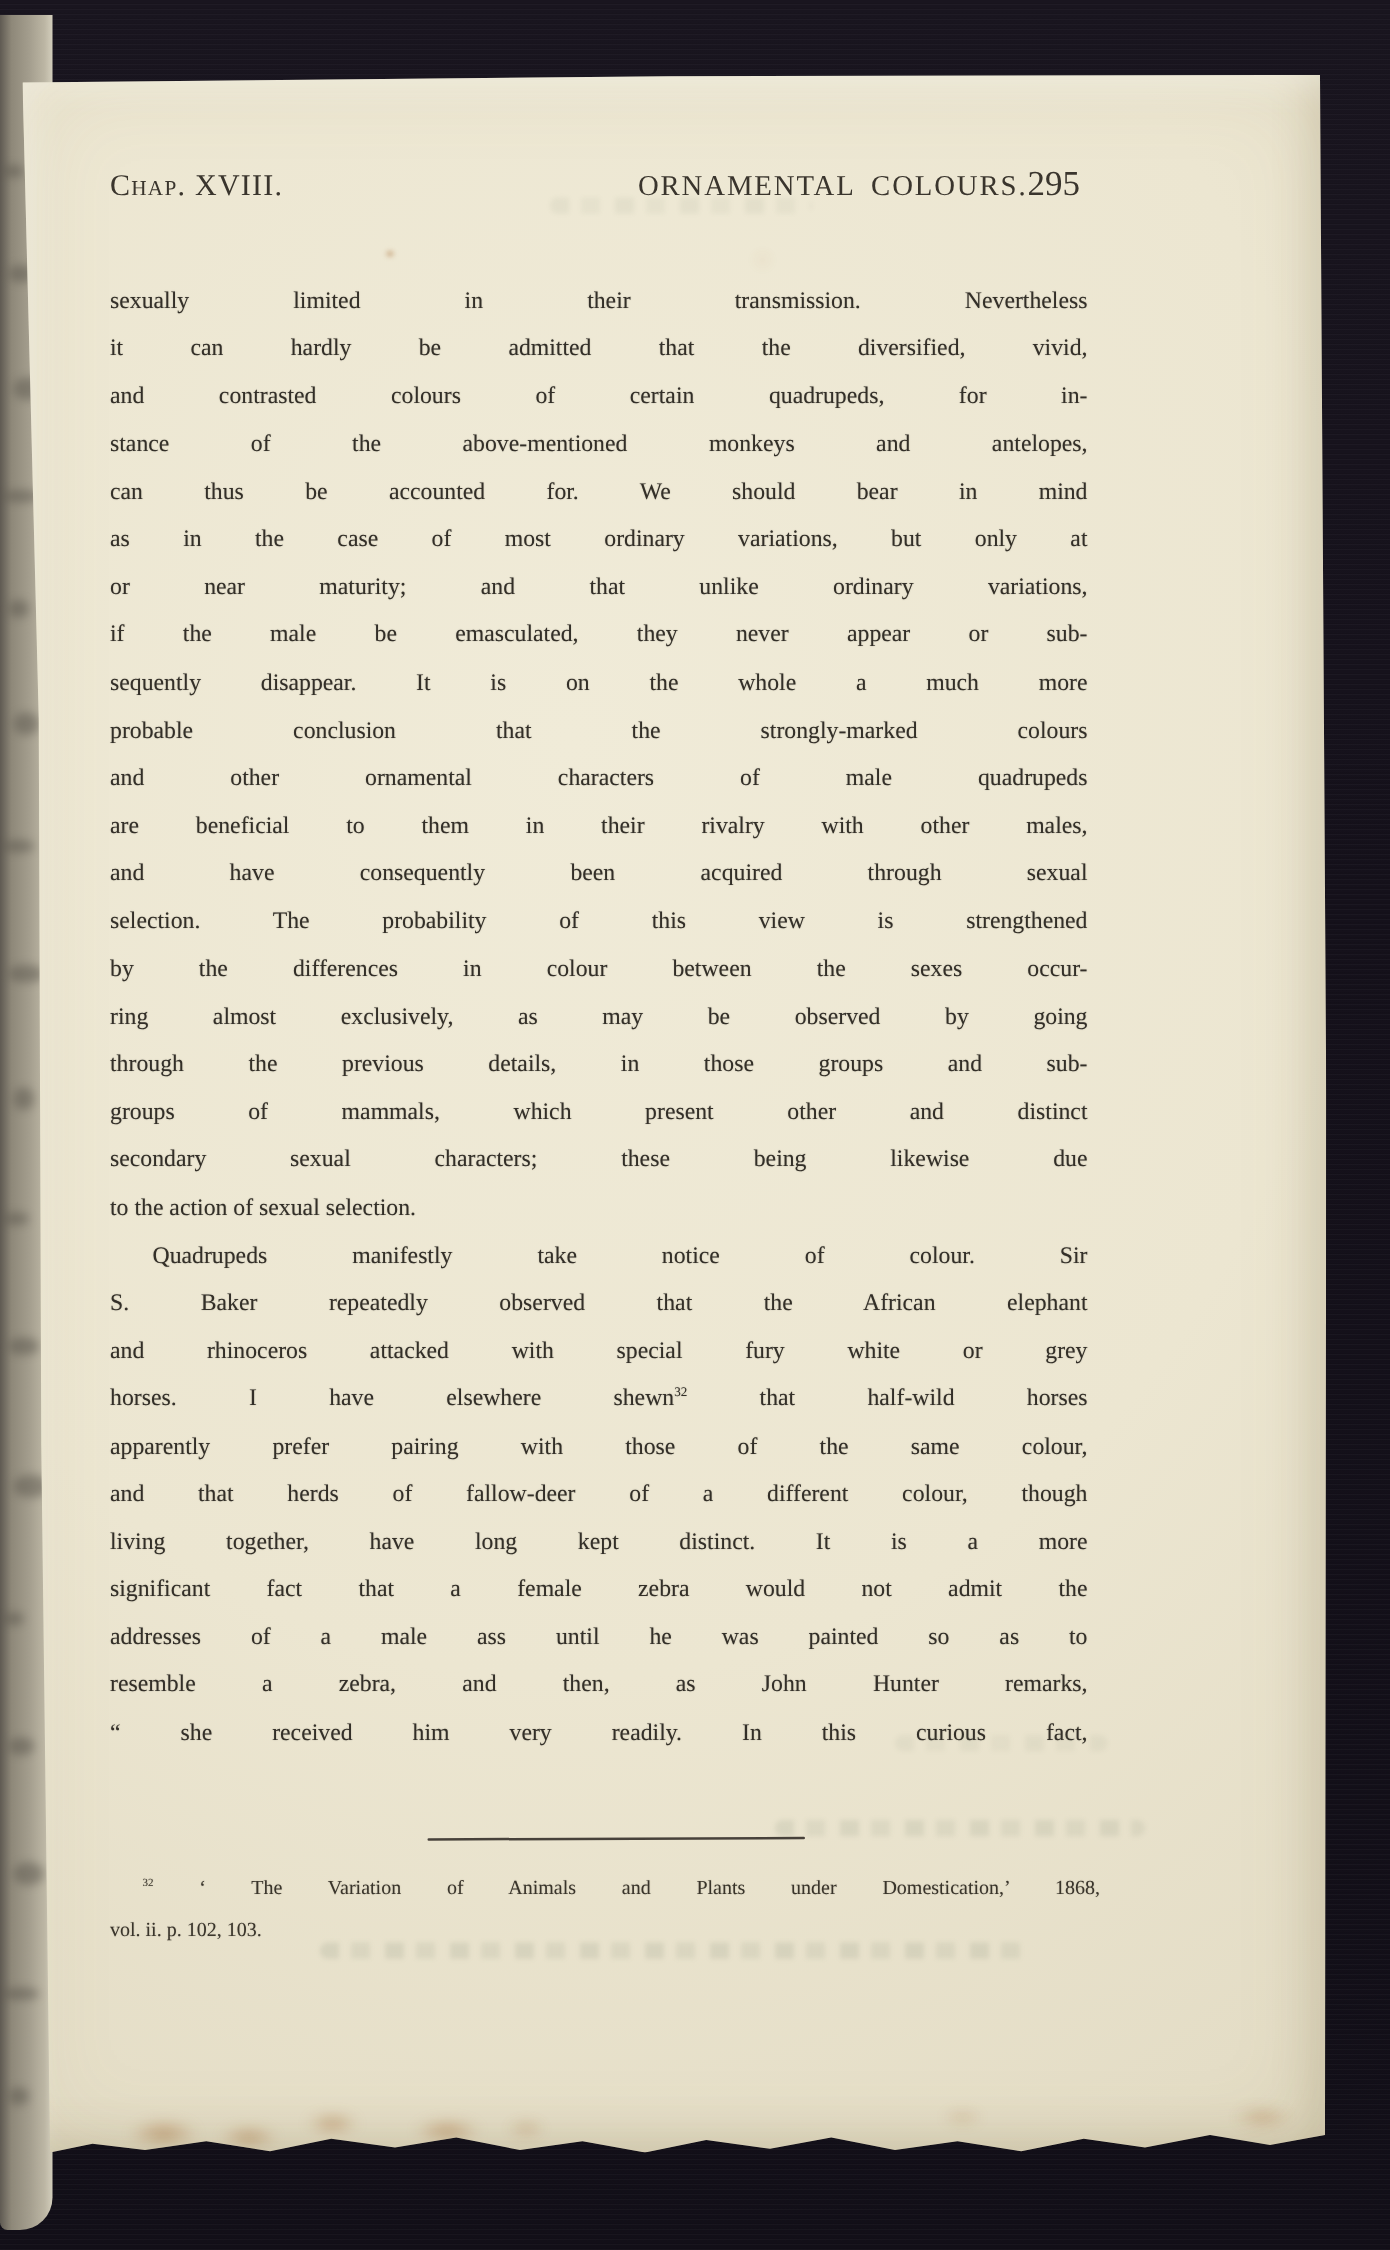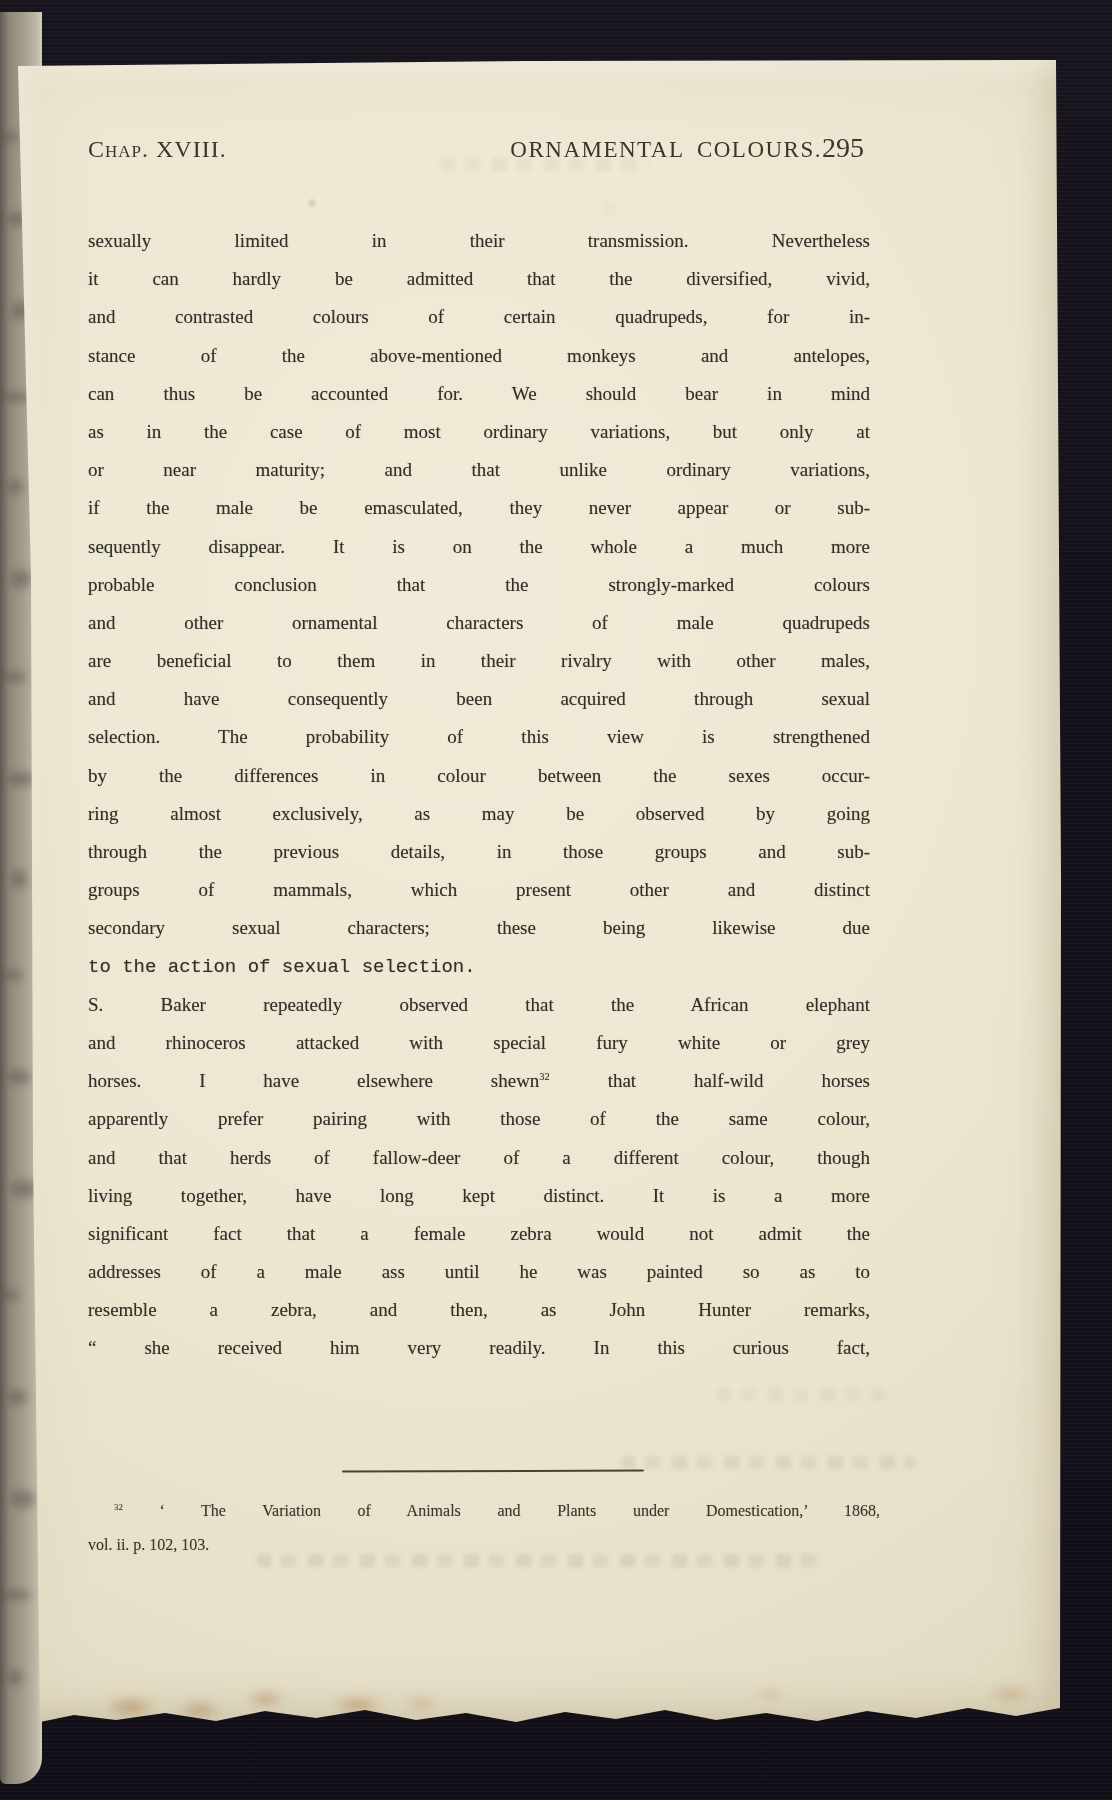--- a/index.html
+++ b/index.html
@@ -49,21 +49,21 @@
   }
   .chap{font-variant:small-caps;font-size:24px;letter-spacing:1px;white-space:nowrap;}
   .rtitle{flex:1;text-align:right;font-size:23px;letter-spacing:1.5px;word-spacing:6px;white-space:nowrap;}
   .pagenum{font-size:28px;padding-right:6px;}
   .body-text{
     position:absolute;left:72px;top:166px;width:782px;
     font-size:19px;line-height:38.2px;color:#332f28;
     text-shadow:0 0 1px rgba(51,47,40,0.38);
   }
   .ln{height:38.2px;text-align:justify;text-align-last:justify;overflow:visible;}
-  .ln.end{text-align-last:left;font-family:Liberation Mono, monospace;}
+  .ln.end{text-align-last:left;}
   .ln.indent{text-indent:34px;}
   sup{font-size:0.55em;vertical-align:super;line-height:0;}
   .footnote-rule{
     position:absolute;left:326px;top:1414px;width:302px;height:2.4px;
     background:#47413a;transform:rotate(-0.2deg);border-radius:1px;
   }
   .footnote{
     position:absolute;left:72px;top:1438px;width:792px;
     font-size:16px;line-height:34px;color:#3a352b;
     text-shadow:0 0 1px rgba(55,51,43,0.3);
@@ -127,20 +127,21 @@
       <div class="ln">are beneficial to them in their rivalry with other males,</div>
       <div class="ln">and have consequently been acquired through sexual</div>
       <div class="ln">selection.  The probability of this view is strengthened</div>
       <div class="ln">by the differences in colour between the sexes occur-</div>
       <div class="ln">ring almost exclusively, as may be observed by going</div>
       <div class="ln">through the previous details, in those groups and sub-</div>
       <div class="ln">groups of mammals, which present other and distinct</div>
       <div class="ln">secondary sexual characters; these being likewise due</div>
       <div class="ln end">to the action of sexual selection.</div>
 
+      <div class="ln indent">Quadrupeds manifestly take notice of colour.  Sir</div>
       <div class="ln">S. Baker repeatedly observed that the African elephant</div>
       <div class="ln">and rhinoceros attacked with special fury white or grey</div>
       <div class="ln"><span>horses.  I have elsewhere shewn</span><sup>32</sup><span> that half-wild horses</span></div>
       <div class="ln">apparently prefer pairing with those of the same colour,</div>
       <div class="ln">and that herds of fallow-deer of a different colour, though</div>
       <div class="ln">living together, have long kept distinct.  It is a more</div>
       <div class="ln">significant fact that a female zebra would not admit the</div>
       <div class="ln">addresses of a male ass until he was painted so as to</div>
       <div class="ln">resemble a zebra, and then, as John Hunter remarks,</div>
       <div class="ln">“ she received him very readily.  In this curious fact,</div>

